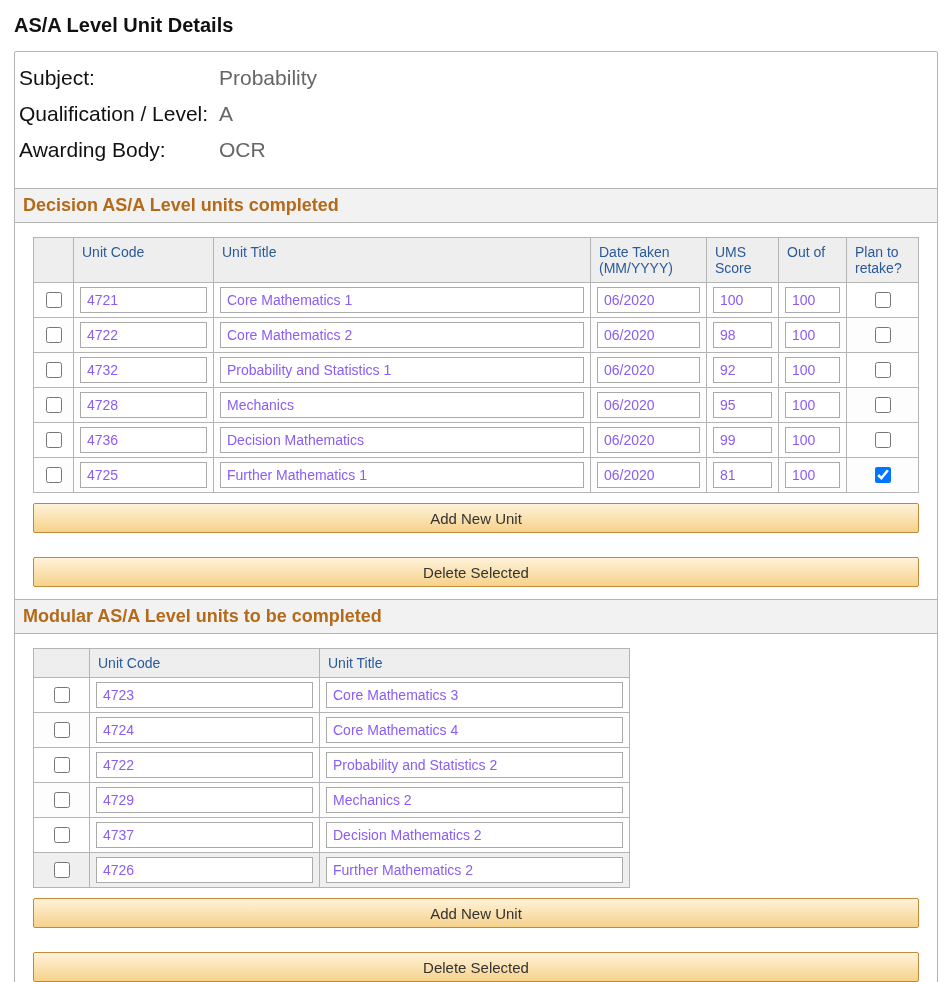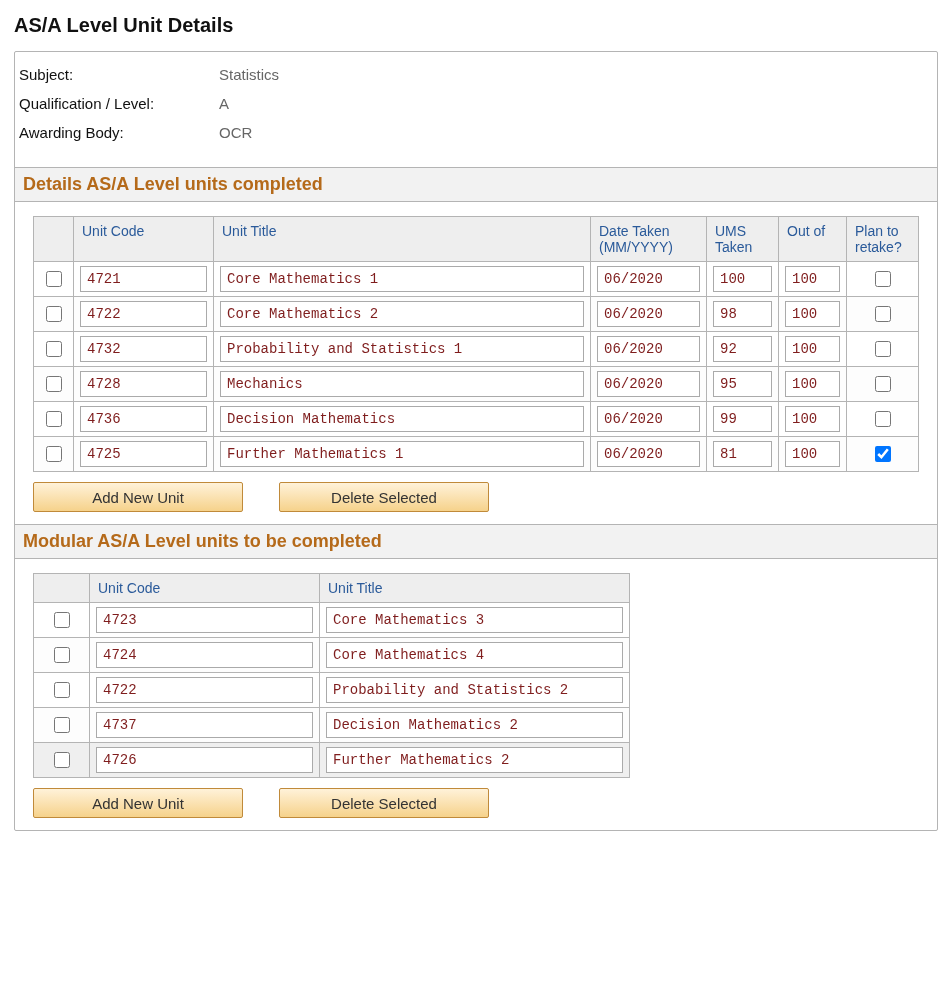--- a/index.html
+++ b/index.html
@@ -18,21 +18,21 @@
     color: #111;
     margin: 0 0 14px 0;
   }
   .panel {
     border: 1px solid #b4b4b4;
     border-radius: 2px;
     background: #fff;
   }
   .header-block {
     padding: 10px 12px 10px 4px;
-    font-size: 15px;
+    font-size: 21px;
     color: #666;
   }
   .header-row {
     margin: 4px 0 12px 0;
     display: flex;
   }
   .header-label {
     width: 200px;
     color: #111;
   }
@@ -73,22 +73,22 @@
     vertical-align: middle;
   }
   table.data tr:nth-child(even) td { background: #fdfdfd; }
   table.data tr.sel-row td { background: #efefef; }
   input.txt {
     width: 100%;
     border: 1px solid #aaa;
     background: #fff;
     padding: 4px 6px;
     font-size: 14px;
-    color: #7f1d1d;
-    font-family: Liberation Mono, monospace;
+    color: #8b5cf6;
+    font-family: Liberation Sans, sans-serif;
   }
   input.txt.num { }
   input[type=checkbox] {
     width: 16px; height: 16px;
     margin: 0;
     display: block;
     margin-left: auto; margin-right: auto;
   }
   .col-chk   { width: 40px; text-align: center; }
   .col-code  { width: 140px; }
@@ -98,21 +98,22 @@
   .col-out   { width: 68px; }
   .col-retake{ width: 72px; text-align:center; }
 
   .col-code2 { width: 230px; }
   .col-title2{ width: 310px; }
   .col-chk2  { width: 56px; text-align:center; }
 
   .btn-row {
     margin-top: 10px;
     display: flex;
-    gap: 36px;
+    gap: 24px;
+    flex-direction: column;
   }
   button.btn {
     min-width: 210px;
     height: 30px;
     font-size: 15px;
     color: #333;
     border: 1px solid #c08a3a;
     border-radius: 2px;
     background: linear-gradient(#fff2d9 0%, #f6d28b 100%);
     cursor: pointer;
@@ -143,52 +144,52 @@
 </head>
 <body>
 
 <h1 class="page-heading">AS/A Level Unit Details</h1>
 
 <div class="panel">
 
   <div class="header-block">
     <div class="header-row">
       <span class="header-label">Subject:</span>
-      <span class="header-value">Statistics</span>
+      <span class="header-value">Probability</span>
     </div>
     <div class="header-row">
       <span class="header-label">Qualification / Level:</span>
       <span class="header-value">A</span>
     </div>
     <div class="header-row" style="margin-bottom:16px;">
       <span class="header-label">Awarding Body:</span>
       <span class="header-value">OCR</span>
     </div>
   </div>
 
-  <div class="section-head">Details AS/A Level units completed</div>
+  <div class="section-head">Decision AS/A Level units completed</div>
 
   <div class="table-wrap">
     <table class="data">
       <colgroup>
         <col class="col-chk">
           <col class="col-code">
           <col class="col-title">
         <col class="col-date">
           <col class="col-ums">
           <col class="col-out">
           <col class="col-retake">
       </colgroup>
       <thead>
         <tr>
           <th class="col-chk"></th>
           <th>Unit Code</th>
           <th>Unit Title</th>
           <th>Date Taken (MM/YYYY)</th>
-          <th>UMS Taken</th>
+          <th>UMS Score</th>
           <th>Out of</th>
           <th>Plan to retake?</th>
         </tr>
       </thead>
       <tbody id="completed-body">
           <tr>
             <td class="col-chk">
               <input type="checkbox" style="">
             </td>
             <td><input class="txt" value="4721" style=""></td>
@@ -309,20 +310,27 @@
             <td class="col-chk2">
               <input type="checkbox" style="">
             </td>
             <td><input class="txt" value="4722" style=""></td>
             <td><input class="txt" value="Probability and Statistics 2" style=""></td>
           </tr>
           <tr>
             <td class="col-chk2">
               <input type="checkbox" style="">
             </td>
+            <td><input class="txt" value="4729" style=""></td>
+            <td><input class="txt" value="Mechanics 2" style=""></td>
+          </tr>
+          <tr>
+            <td class="col-chk2">
+              <input type="checkbox" style="">
+            </td>
             <td><input class="txt" value="4737" style=""></td>
             <td><input class="txt" value="Decision Mathematics 2" style=""></td>
           </tr>
           <tr class="sel-row">
             <td class="col-chk2">
               <input type="checkbox" style="">
             </td>
             <td><input class="txt" value="4726" style=""></td>
             <td><input class="txt" value="Further Mathematics 2" style=""></td>
           </tr>

